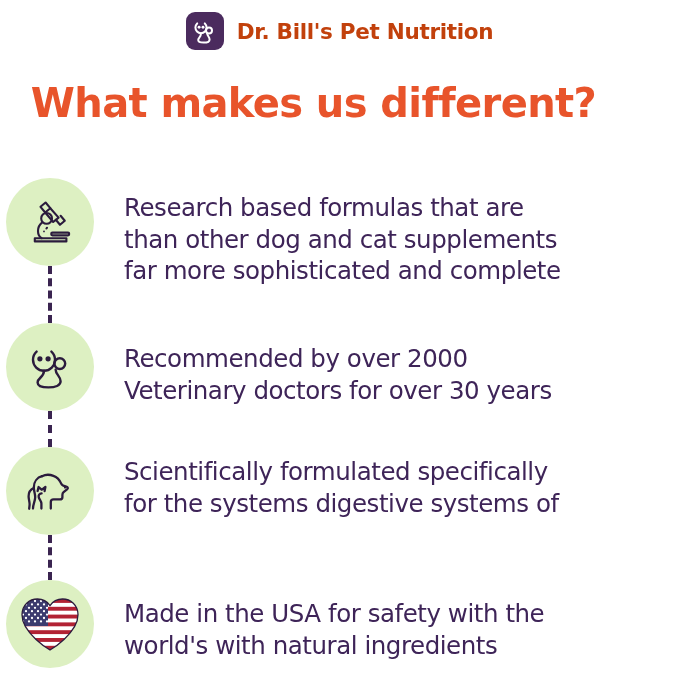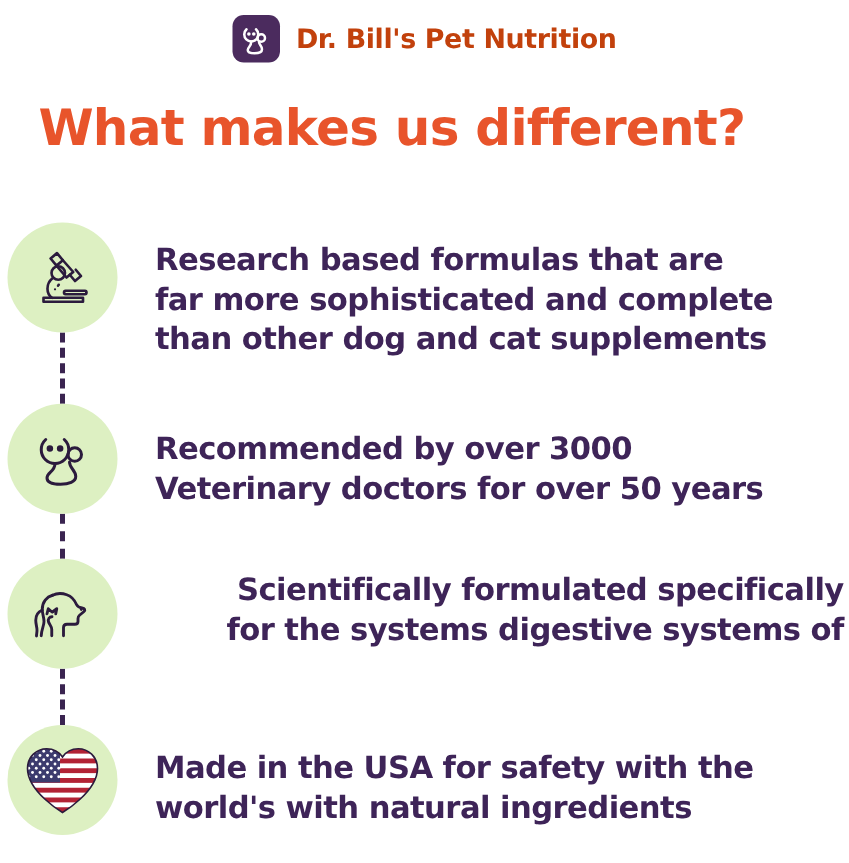--- a/index.html
+++ b/index.html
@@ -104,38 +104,38 @@
     border-left: 4px dashed #3A2450;
     z-index: 1;
   }
 
   .feature-text {
     flex: 1;
     padding-left: 24px;
     padding-right: 4px;
     font-family: "DejaVu Sans", sans-serif;
     font-size: 24.5px;
-    font-weight: bold;
+    font-weight: normal;
     line-height: 1.29;
     letter-spacing: -0.45px;
     color: #3E2458;
   }
   .feature-text .ln { display: block; white-space: nowrap; }
 
   
   .row-1 { height: 145px; }
   .row-1 .feature-text { padding-top: 14px; }
   .row-1 .connector { top: 88px; height: 57px; }
 
   .row-2 { height: 124px; }
   .row-2 .feature-text { padding-top: 20px; }
   .row-2 .connector { top: 88px; height: 36px; }
 
   .row-3 { height: 133px; }
-  .row-3 .feature-text { padding-top: 9px; text-align: right; }
+  .row-3 .feature-text { padding-top: 9px; }
   .row-3 .connector { top: 88px; height: 45px; }
 
   .row-4 { height: 95px; }
   .row-4 .feature-text { padding-top: 18px; }
 </style>
 </head>
 <body>
 
 <div class="brand-header">
   <div class="brand-logo-mark">
@@ -171,43 +171,43 @@
             <path d="M12.8 44.2 L44.4 44.2 L44.4 47.4 L12.8 47.4 Z"></path>
             <path d="M30.4 38.6 L46.0 38.6 C47.6 38.6 47.6 41.4 46.0 41.4 L30.4 41.4 C28.8 41.4 28.8 38.6 30.4 38.6 Z"></path>
           </g>
           <circle cx="24.4" cy="34.6" r="1.0" fill="#2B1B3D"></circle>
           <circle cx="22.0" cy="37.4" r="0.9" fill="#2B1B3D"></circle>
         </svg>
       </div>
     </div>
     <div class="feature-text">
       <span class="ln">Research based formulas that are</span>
+      <span class="ln">than other dog and cat supplements</span>
       <span class="ln">far more sophisticated and complete</span>
-      <span class="ln">than other dog and cat supplements</span>
     </div>
   </div>
 
   <div class="feature-row row-2">
     <div class="icon-col">
       <div class="connector"></div>
       <div class="icon-badge">
         <svg width="56" height="56" viewBox="0 0 56 56">
           <g fill="none" stroke="#2B1B3D" stroke-width="2.4" stroke-linecap="round">
             <path d="M14.6 12.6 A11 11 0 0 0 11.0 20.8 A11 11 0 0 0 22.0 31.8 A11 11 0 0 0 33.0 20.8 A11 11 0 0 0 29.4 12.6"></path>
             <path d="M22.0 31.8 C22.0 38.4 15.6 38.8 15.6 43.4 C15.6 47.0 20.4 48.4 26.4 48.4 C33.0 48.4 38.6 46.4 38.6 42.2 C38.6 37.2 33.6 35.6 33.6 30.6"></path>
             <circle cx="37.8" cy="24.6" r="5.4"></circle>
           </g>
           <circle cx="17.9" cy="19.8" r="2.6" fill="#2B1B3D"></circle>
           <circle cx="26.1" cy="19.8" r="2.6" fill="#2B1B3D"></circle>
         </svg>
       </div>
     </div>
     <div class="feature-text">
-      <span class="ln">Recommended by over 3000</span>
-      <span class="ln">Veterinary doctors for over 50 years</span>
+      <span class="ln">Recommended by over 2000</span>
+      <span class="ln">Veterinary doctors for over 30 years</span>
     </div>
   </div>
 
   <div class="feature-row row-3">
     <div class="icon-col">
       <div class="connector"></div>
       <div class="icon-badge">
         <svg width="60" height="56" viewBox="0 0 60 56">
           <g fill="none" stroke="#2B1B3D" stroke-width="2.3" stroke-linecap="round" stroke-linejoin="round">
             <path d="M22.0 13.2 C17.4 14.4 13.8 18.6 13.8 24.6 C13.8 28.0 15.2 30.6 15.2 34.2 C15.2 38.0 13.0 41.0 13.0 45.6"></path>

